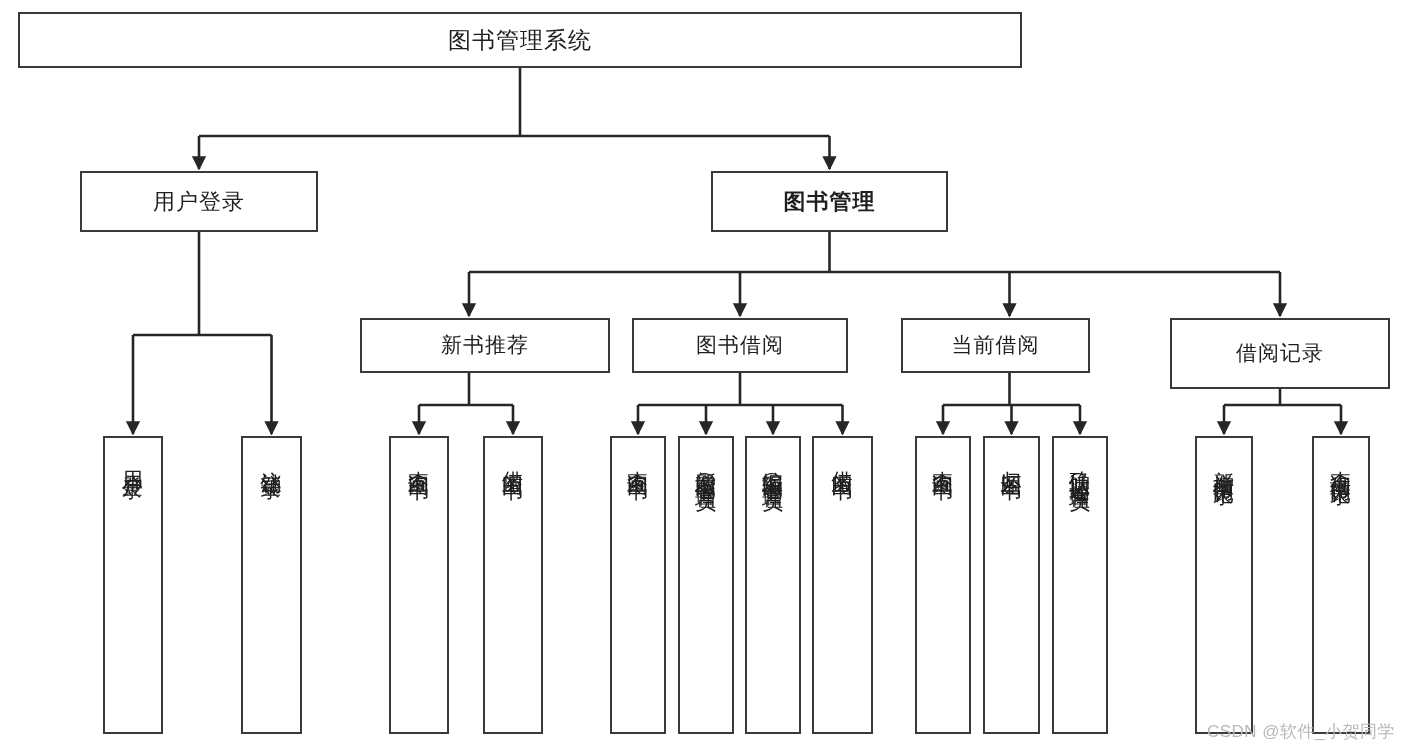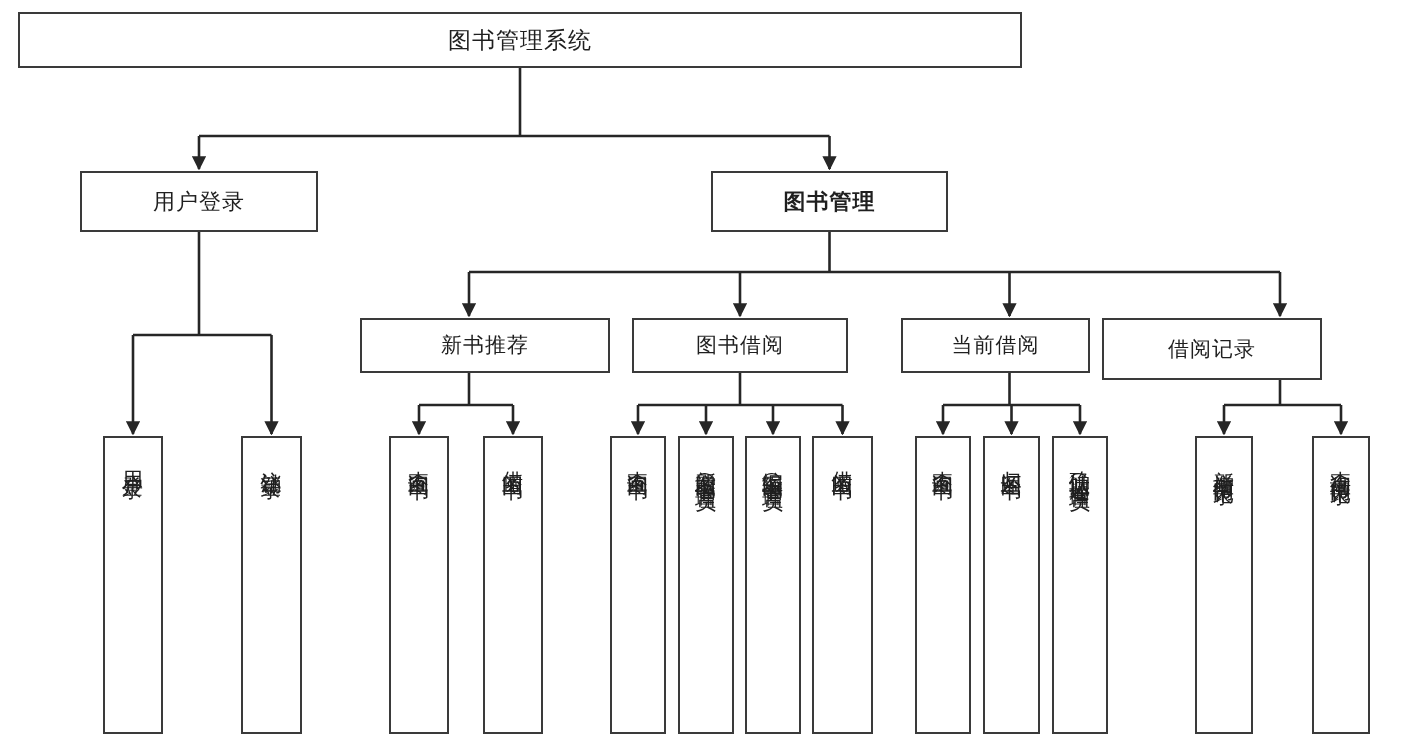--- a/index.html
+++ b/index.html
@@ -131,21 +131,21 @@
       </div>
       <div class="node level2" style="left: 360px; top: 318px; width: 250px; height: 55px;">
         <span>新书推荐</span>
       </div>
       <div class="node level2" style="left: 632px; top: 318px; width: 216px; height: 55px;">
         <span>图书借阅</span>
       </div>
       <div class="node level2" style="left: 901px; top: 318px; width: 189px; height: 55px;">
         <span>当前借阅</span>
       </div>
-      <div class="node level2" style="left: 1102px; top: 318px; width: 220px; height: 62px;">
+      <div class="node level2" style="left: 1170px; top: 318px; width: 220px; height: 71px;">
         <span>借阅记录</span>
       </div>
       <div class="node leaf" style="left: 103px; top: 436px; width: 60px; height: 298px;">
         <span class="vtext">用户登录</span>
       </div>
       <div class="node leaf" style="left: 241px; top: 436px; width: 61px; height: 298px;">
         <span class="vtext">注销登录</span>
       </div>
       <div class="node leaf" style="left: 389px; top: 436px; width: 60px; height: 298px;">
         <span class="vtext">查询图书</span>
@@ -175,13 +175,14 @@
         <span class="vtext">确认归还（管理员）</span>
       </div>
       <div class="node leaf" style="left: 1195px; top: 436px; width: 58px; height: 298px;">
         <span class="vtext">新增借阅记录</span>
       </div>
       <div class="node leaf" style="left: 1312px; top: 436px; width: 58px; height: 298px;">
         <span class="vtext">查询借阅记录</span>
       </div>
     </div>
 
+  <div class="watermark">CSDN @软件_小贺同学</div>
 </div>
 
 </body></html>

